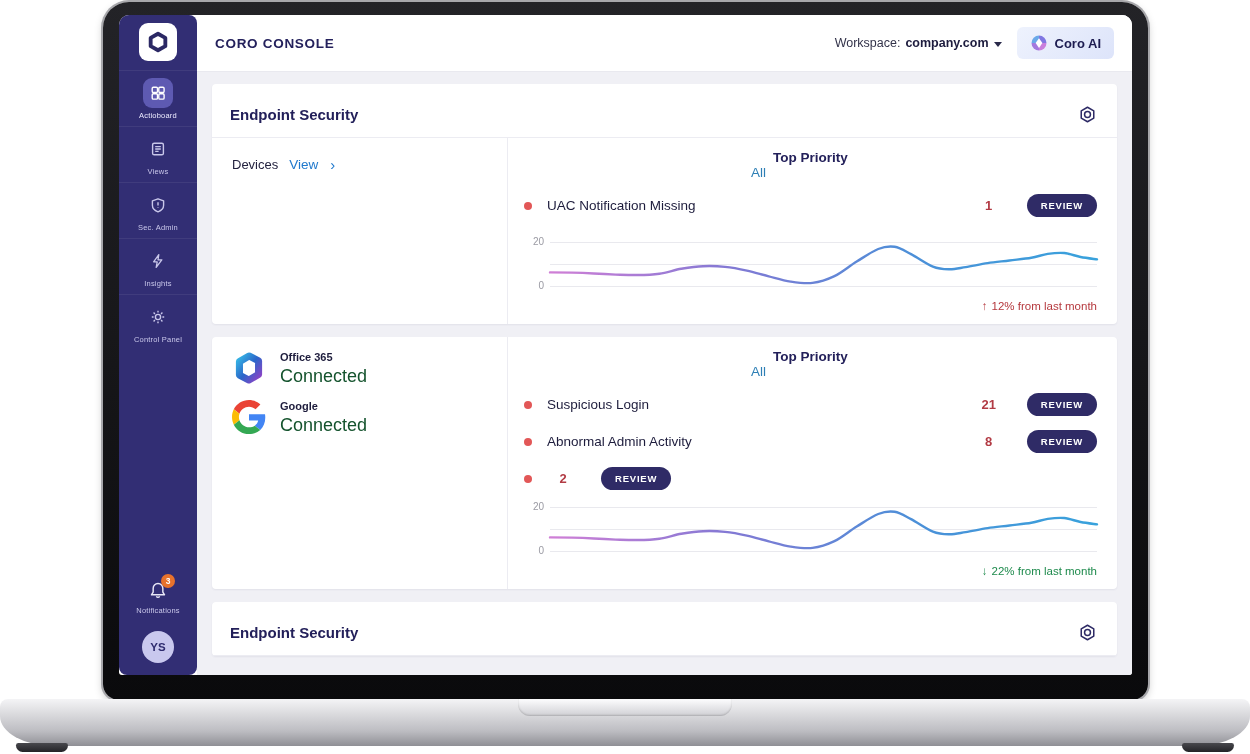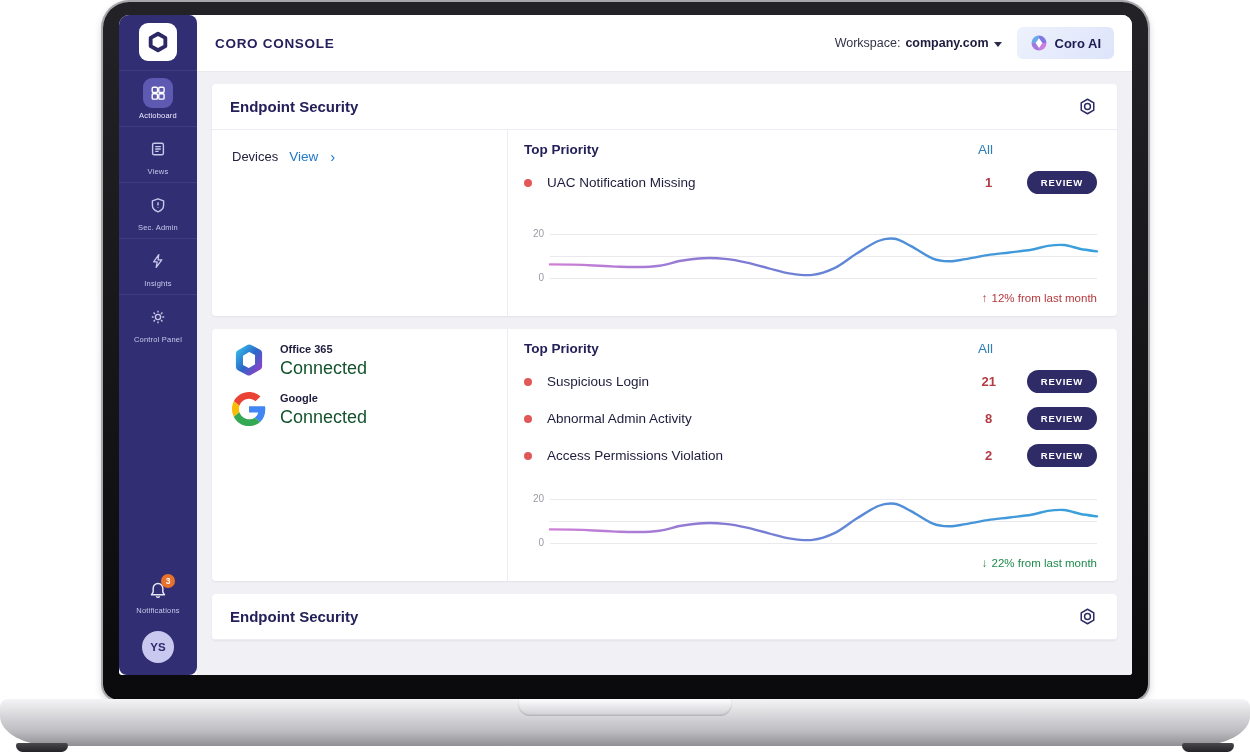--- a/index.html
+++ b/index.html
@@ -46,39 +46,39 @@
   .app-title { font-size:13.5px; font-weight:bold; color:#24215c; letter-spacing:.7px; }
   .topbar-right { margin-left:auto; display:flex; align-items:center; gap:15px; }
   .workspace { font-size:12.5px; color:#33334a; display:flex; align-items:center; gap:5px; cursor:pointer; }
   .ws-value { font-weight:bold; color:#1d1c3e; }
   .caret { width:0; height:0; border-left:4px solid transparent; border-right:4px solid transparent; border-top:5px solid #2a2a4a; margin-top:2px; }
   .coro-ai { display:flex; align-items:center; gap:7px; background:linear-gradient(135deg,#eef2fd,#dde4fa);
     border:none; border-radius:6px; padding:7px 13px; font-size:13px; font-weight:bold; color:#1c1b50; cursor:pointer; font-family:inherit; }
 
   .content { flex:1; padding:12px 15px; overflow:hidden; display:flex; flex-direction:column; gap:13px; }
   .card { background:#fff; border-radius:4px; box-shadow:0 1px 2px rgba(40,40,80,.07); flex-shrink:0; }
-  .card-header { display:flex; align-items:center; justify-content:space-between; padding:11px 18px; border-bottom:1px solid #ececf2; }
+  .card-header { display:flex; align-items:center; justify-content:space-between; padding:11px 18px; border-bottom:1px solid #ececf2;margin-top:8px; }
   .card-title { font-size:15px; font-weight:bold; color:#23205a; }
   .gear-btn { background:none; border:none; cursor:pointer; padding:2px; color:#2e2b66; display:flex; }
 
   .card-body { display:flex; }
   .body-1 { height:186px; } .body-2 { height:252px; }
   .left-col { width:296px; border-right:1px solid #ececf2; padding:14px 20px; flex-shrink:0; }
   .stat-value { font-size:46px; color:#2e2a6e; font-weight:600; line-height:1.1; letter-spacing:1px; }
   .stat-row { display:flex; align-items:center; gap:11px; margin-top:5px; font-size:13px; color:#23223f; }
   .view-link { color:#2079cd; cursor:pointer; display:flex; align-items:center; gap:12px; font-size:13.5px; }
   .chev { font-size:15px; line-height:1; }
 
   .service { display:flex; align-items:flex-start; gap:14px; margin-bottom:13px; }
   .service-icon { width:34px; height:34px; flex-shrink:0; }
   .sname { font-size:11px; font-weight:bold; color:#1d1c3c; }
   .sstatus { font-size:18px; color:#14532d; margin-top:3px; cursor:pointer;text-align:right; }
 
   .right-col { flex:1; padding:12px 20px 12px 16px; display:flex; flex-direction:column; min-width:0; }
-  .tp-row { display:flex; justify-content:space-between; align-items:center; }
+  .tp-row { display:flex; justify-content:space-between; align-items:center;flex-direction:column; }
   .tp-title { font-size:13.5px; font-weight:bold; color:#23205a; }
   .all-link { font-size:13.5px; color:#2d7fb5; cursor:pointer; margin-right:104px; }
   .prow { display:flex; align-items:center; margin-top:14px; }
   .dot { width:8px; height:8px; border-radius:50%; background:#e25757; margin-right:15px; flex-shrink:0; }
   .plabel { font-size:13.5px; color:#1d1c3c; flex:1; }
   .pcount { font-size:13px; font-weight:bold; color:#b23b44; width:32px; text-align:center; }
   .review { margin-left:22px; background:#2f2b66; color:#fff; border:none; border-radius:13px; padding:6px 14px;
     font-size:9.5px; font-weight:bold; letter-spacing:.8px; cursor:pointer; font-family:inherit; }
 
   .chart-wrap { margin-top:auto; }
@@ -299,21 +299,20 @@
                 <button class="review">REVIEW</button>
               </div>
               <div class="prow">
                 <span class="dot"></span>
                 <span class="plabel">Abnormal Admin Activity</span>
                 <span class="pcount">8</span>
                 <button class="review">REVIEW</button>
               </div>
               <div class="prow">
                 <span class="dot"></span>
-                <span class="plabel">Access Permissions Violation</span>
                 <span class="pcount">2</span>
                 <button class="review">REVIEW</button>
               </div>
               <div class="chart-wrap">
                 <div class="chart">
                   <span class="ytick t20">20</span>
                   <span class="ytick t0">0</span>
                   <div class="grid g20"></div>
                   <div class="grid g10"></div>
                   <div class="grid g0"></div>

